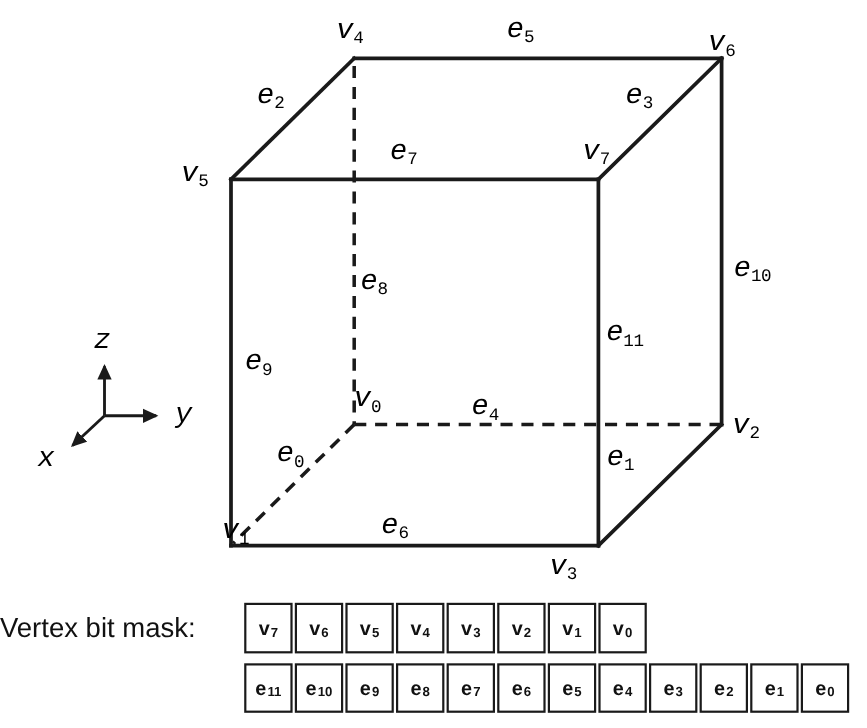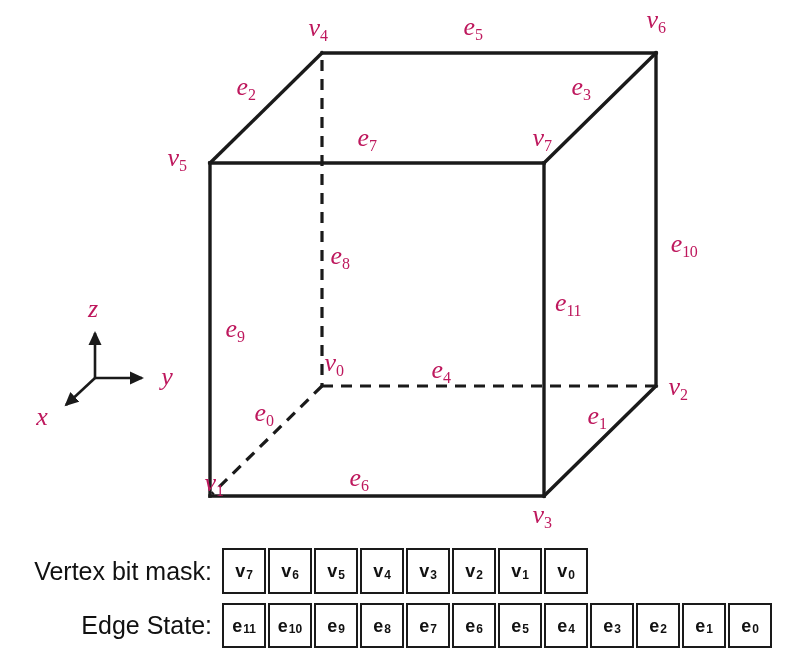--- a/index.html
+++ b/index.html
@@ -5,28 +5,28 @@
   html,body { margin:0; padding:0; background:#fff; }
   .stage {
     position:relative; width:788px; height:662px; background:#ffffff;
     font-family:"Liberation Sans", sans-serif; color:#1a1a1a; overflow:hidden;
   }
   .stage svg { position:absolute; left:0; top:0; }
 
   
   .ml {
     position:absolute; transform:translate(-50%,-50%);
-    font-family:Liberation Serif, serif; font-style:italic;
-    font-size:26px; line-height:1; white-space:nowrap; color:#be185d;
+    font-family:Liberation Mono, monospace; font-style:italic;
+    font-size:26px; line-height:1; white-space:nowrap; color:#000000;
   }
   .ml .msub { font-style:normal; font-size:16px; vertical-align:-5px; letter-spacing:-0.5px; }
 
   
   .rowlabel {
-    position:absolute; left:0; width:212px; text-align:right;
+    position:absolute; left:0; width:212px; text-align:left;
     font-size:25px; line-height:28px; color:#111; white-space:nowrap;
   }
   .cells { position:absolute; display:flex; gap:2px; }
   .cell {
     box-sizing:border-box; width:44px; border:2px solid #1a1a1a; background:#fff;
     display:flex; align-items:center; justify-content:center;
     font-weight:bold; color:#111;
   }
   .cell-v { height:46px; }
   .cell-e { height:45px; }
@@ -66,28 +66,28 @@
     <g stroke="#1a1a1a" stroke-width="2.6" fill="none">
       <line x1="95" y1="378" x2="95" y2="333" marker-end="url(#arrow)"></line>
       <line x1="95" y1="378" x2="142" y2="378" marker-end="url(#arrow)"></line>
       <line x1="95" y1="378" x2="66" y2="405" marker-end="url(#arrow)"></line>
     </g>
   </svg>
 
   <div class="ml" style="left:334px;top:364px"><span>v</span><span class="msub">0</span></div>
   <div class="ml" style="left:214px;top:484px"><span>v</span><span class="msub">1</span></div>
   <div class="ml" style="left:678px;top:388px"><span>v</span><span class="msub">2</span></div>
-  <div class="ml" style="left:542px;top:516px"><span>v</span><span class="msub">3</span></div>
+  <div class="ml" style="left:512px;top:516px"><span>v</span><span class="msub">3</span></div>
   <div class="ml" style="left:318px;top:29px"><span>v</span><span class="msub">4</span></div>
   <div class="ml" style="left:177px;top:159px"><span>v</span><span class="msub">5</span></div>
-  <div class="ml" style="left:656px;top:21px"><span>v</span><span class="msub">6</span></div>
+  <div class="ml" style="left:656px;top:40px"><span>v</span><span class="msub">6</span></div>
   <div class="ml" style="left:542px;top:139px"><span>v</span><span class="msub">7</span></div>
 
   <div class="ml" style="left:264px;top:414px"><span>e</span><span class="msub">0</span></div>
-  <div class="ml" style="left:597px;top:417px"><span>e</span><span class="msub">1</span></div>
+  <div class="ml" style="left:564px;top:417px"><span>e</span><span class="msub">1</span></div>
   <div class="ml" style="left:246px;top:88px"><span>e</span><span class="msub">2</span></div>
   <div class="ml" style="left:581px;top:88px"><span>e</span><span class="msub">3</span></div>
   <div class="ml" style="left:441px;top:371px"><span>e</span><span class="msub">4</span></div>
   <div class="ml" style="left:473px;top:28px"><span>e</span><span class="msub">5</span></div>
   <div class="ml" style="left:359px;top:479px"><span>e</span><span class="msub">6</span></div>
   <div class="ml" style="left:367px;top:139px"><span>e</span><span class="msub">7</span></div>
   <div class="ml" style="left:340px;top:257px"><span>e</span><span class="msub">8</span></div>
   <div class="ml" style="left:235px;top:330px"><span>e</span><span class="msub">9</span></div>
   <div class="ml" style="left:684px;top:245px"><span>e</span><span class="msub">10</span></div>
   <div class="ml" style="left:568px;top:304px"><span>e</span><span class="msub">11</span></div>
@@ -125,21 +125,20 @@
     <div class="cell cell-v">
         <span class="cb">v</span>
         <span class="cs">1</span>
       </div>
     <div class="cell cell-v">
         <span class="cb">v</span>
         <span class="cs">0</span>
       </div>
   </div>
 
-  <div class="rowlabel" style="top:611px">Edge State:</div>
   <div class="cells" style="left:222px;top:603px">
     <div class="cell cell-e">
         <span class="cb">e</span>
         <span class="cs">11</span>
       </div>
     <div class="cell cell-e">
         <span class="cb">e</span>
         <span class="cs">10</span>
       </div>
     <div class="cell cell-e">

